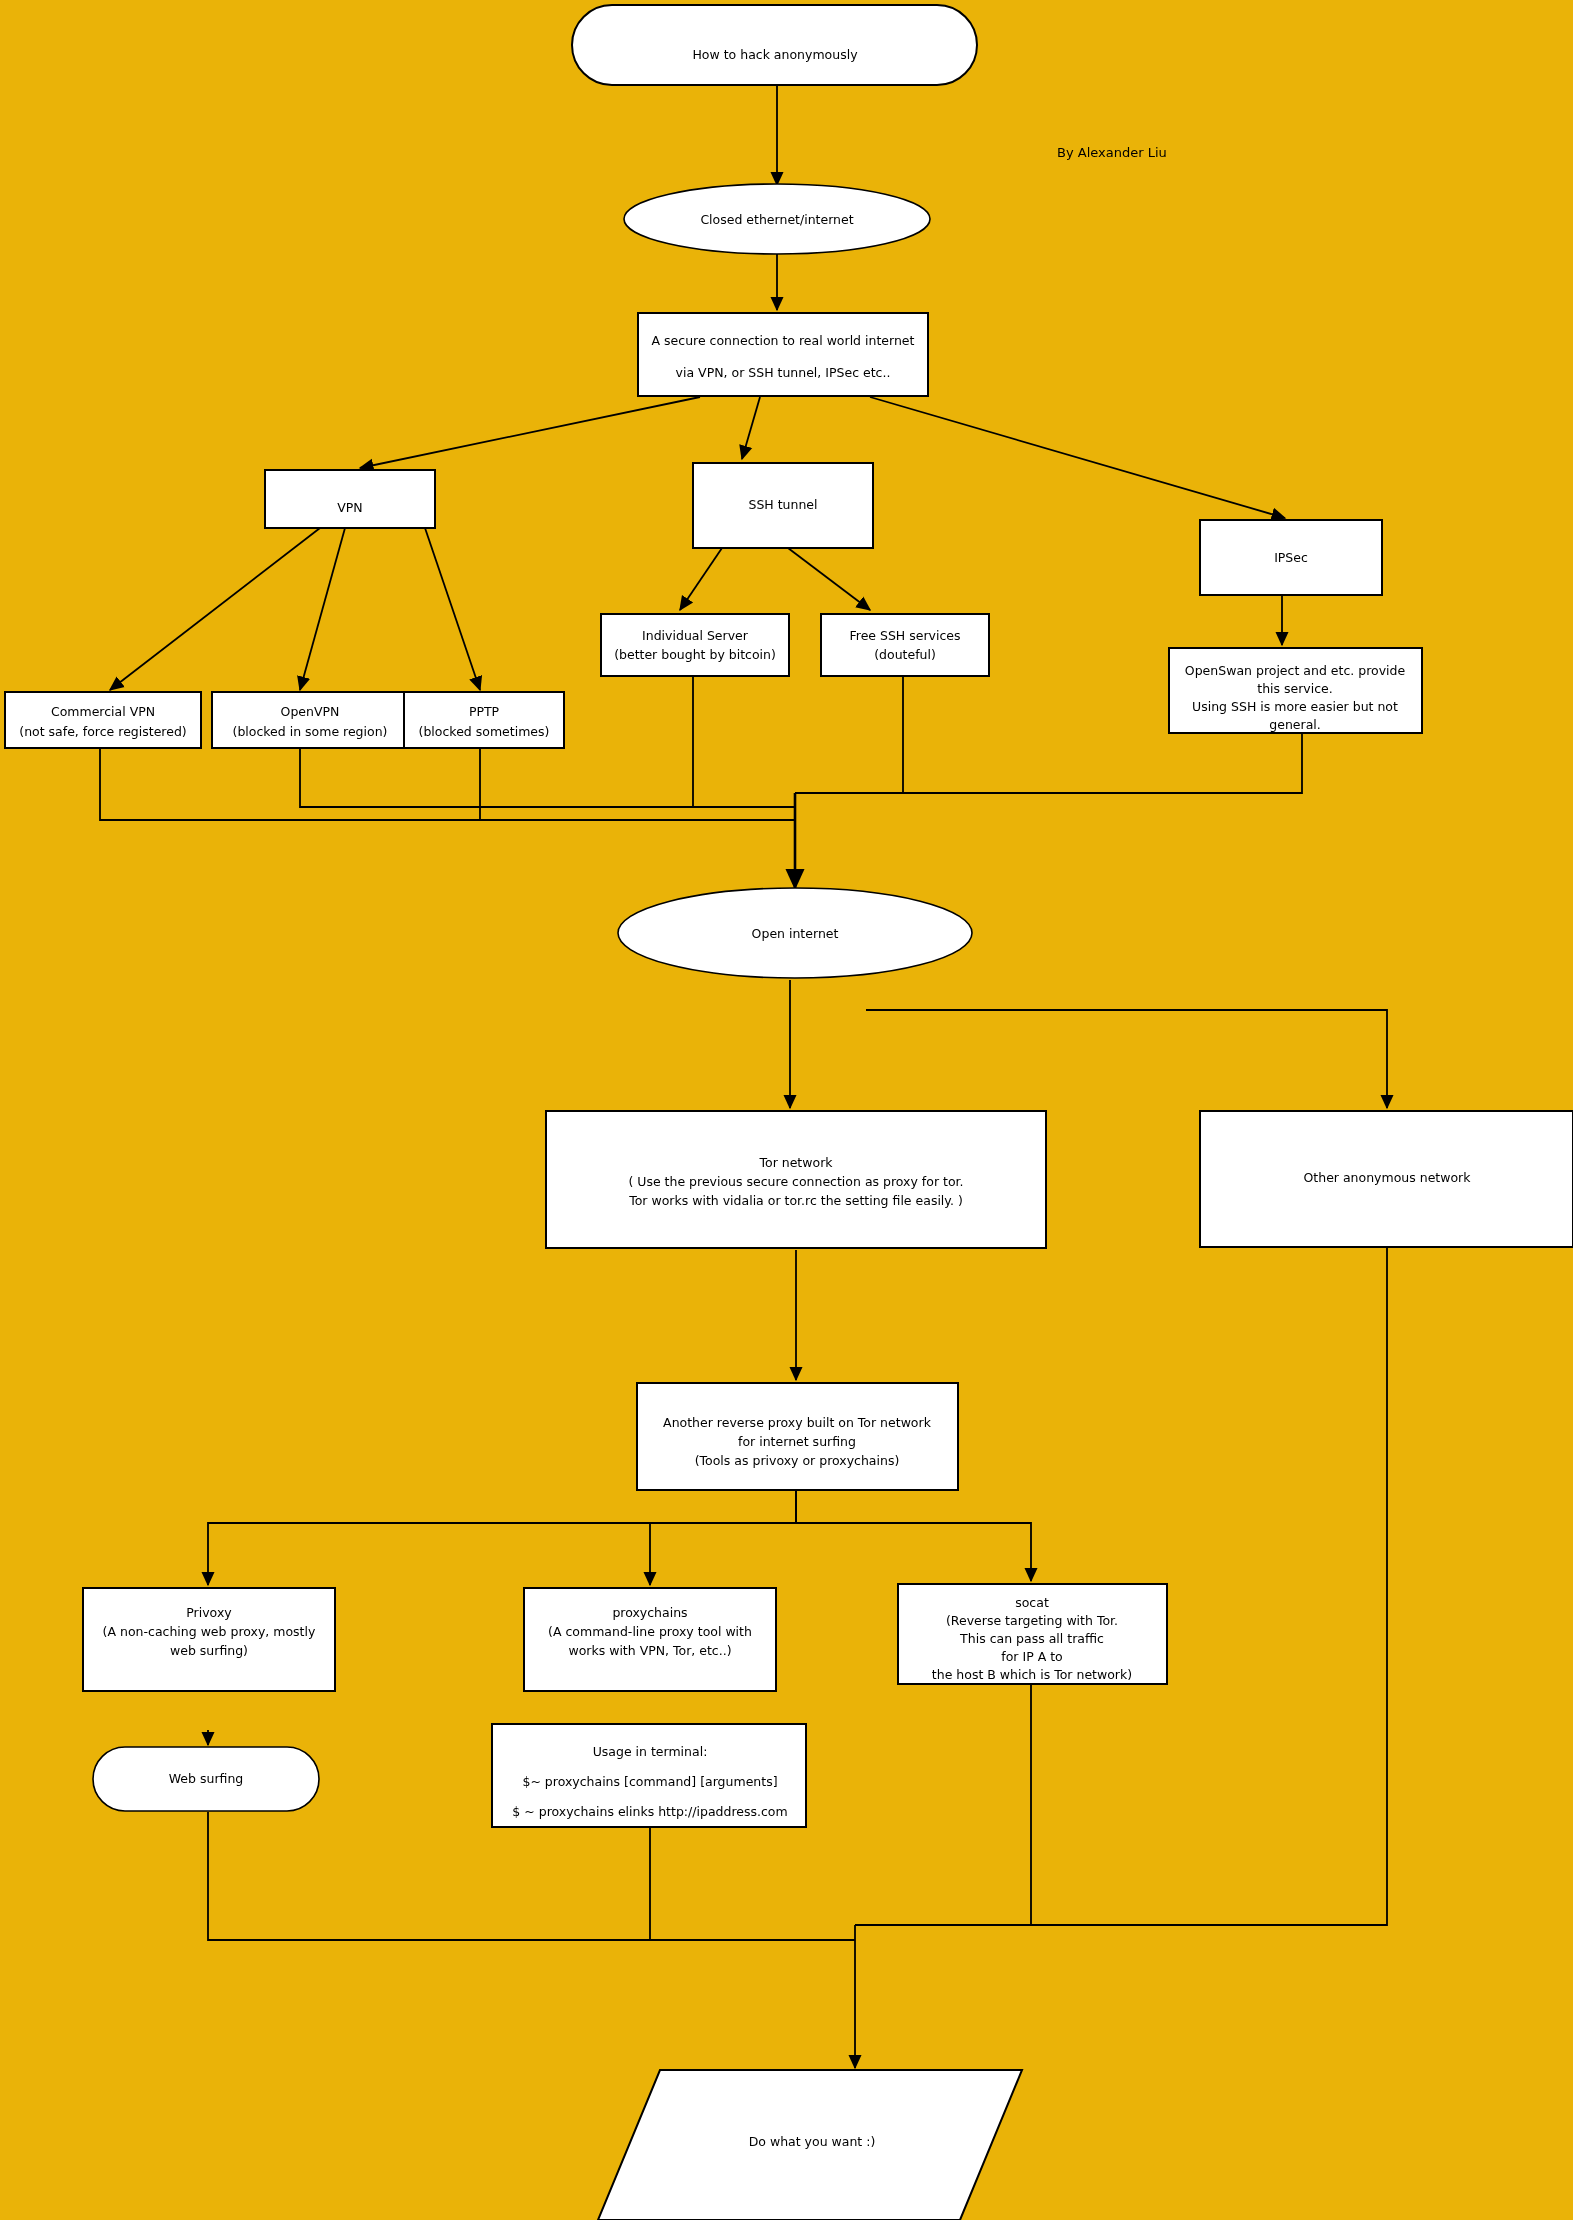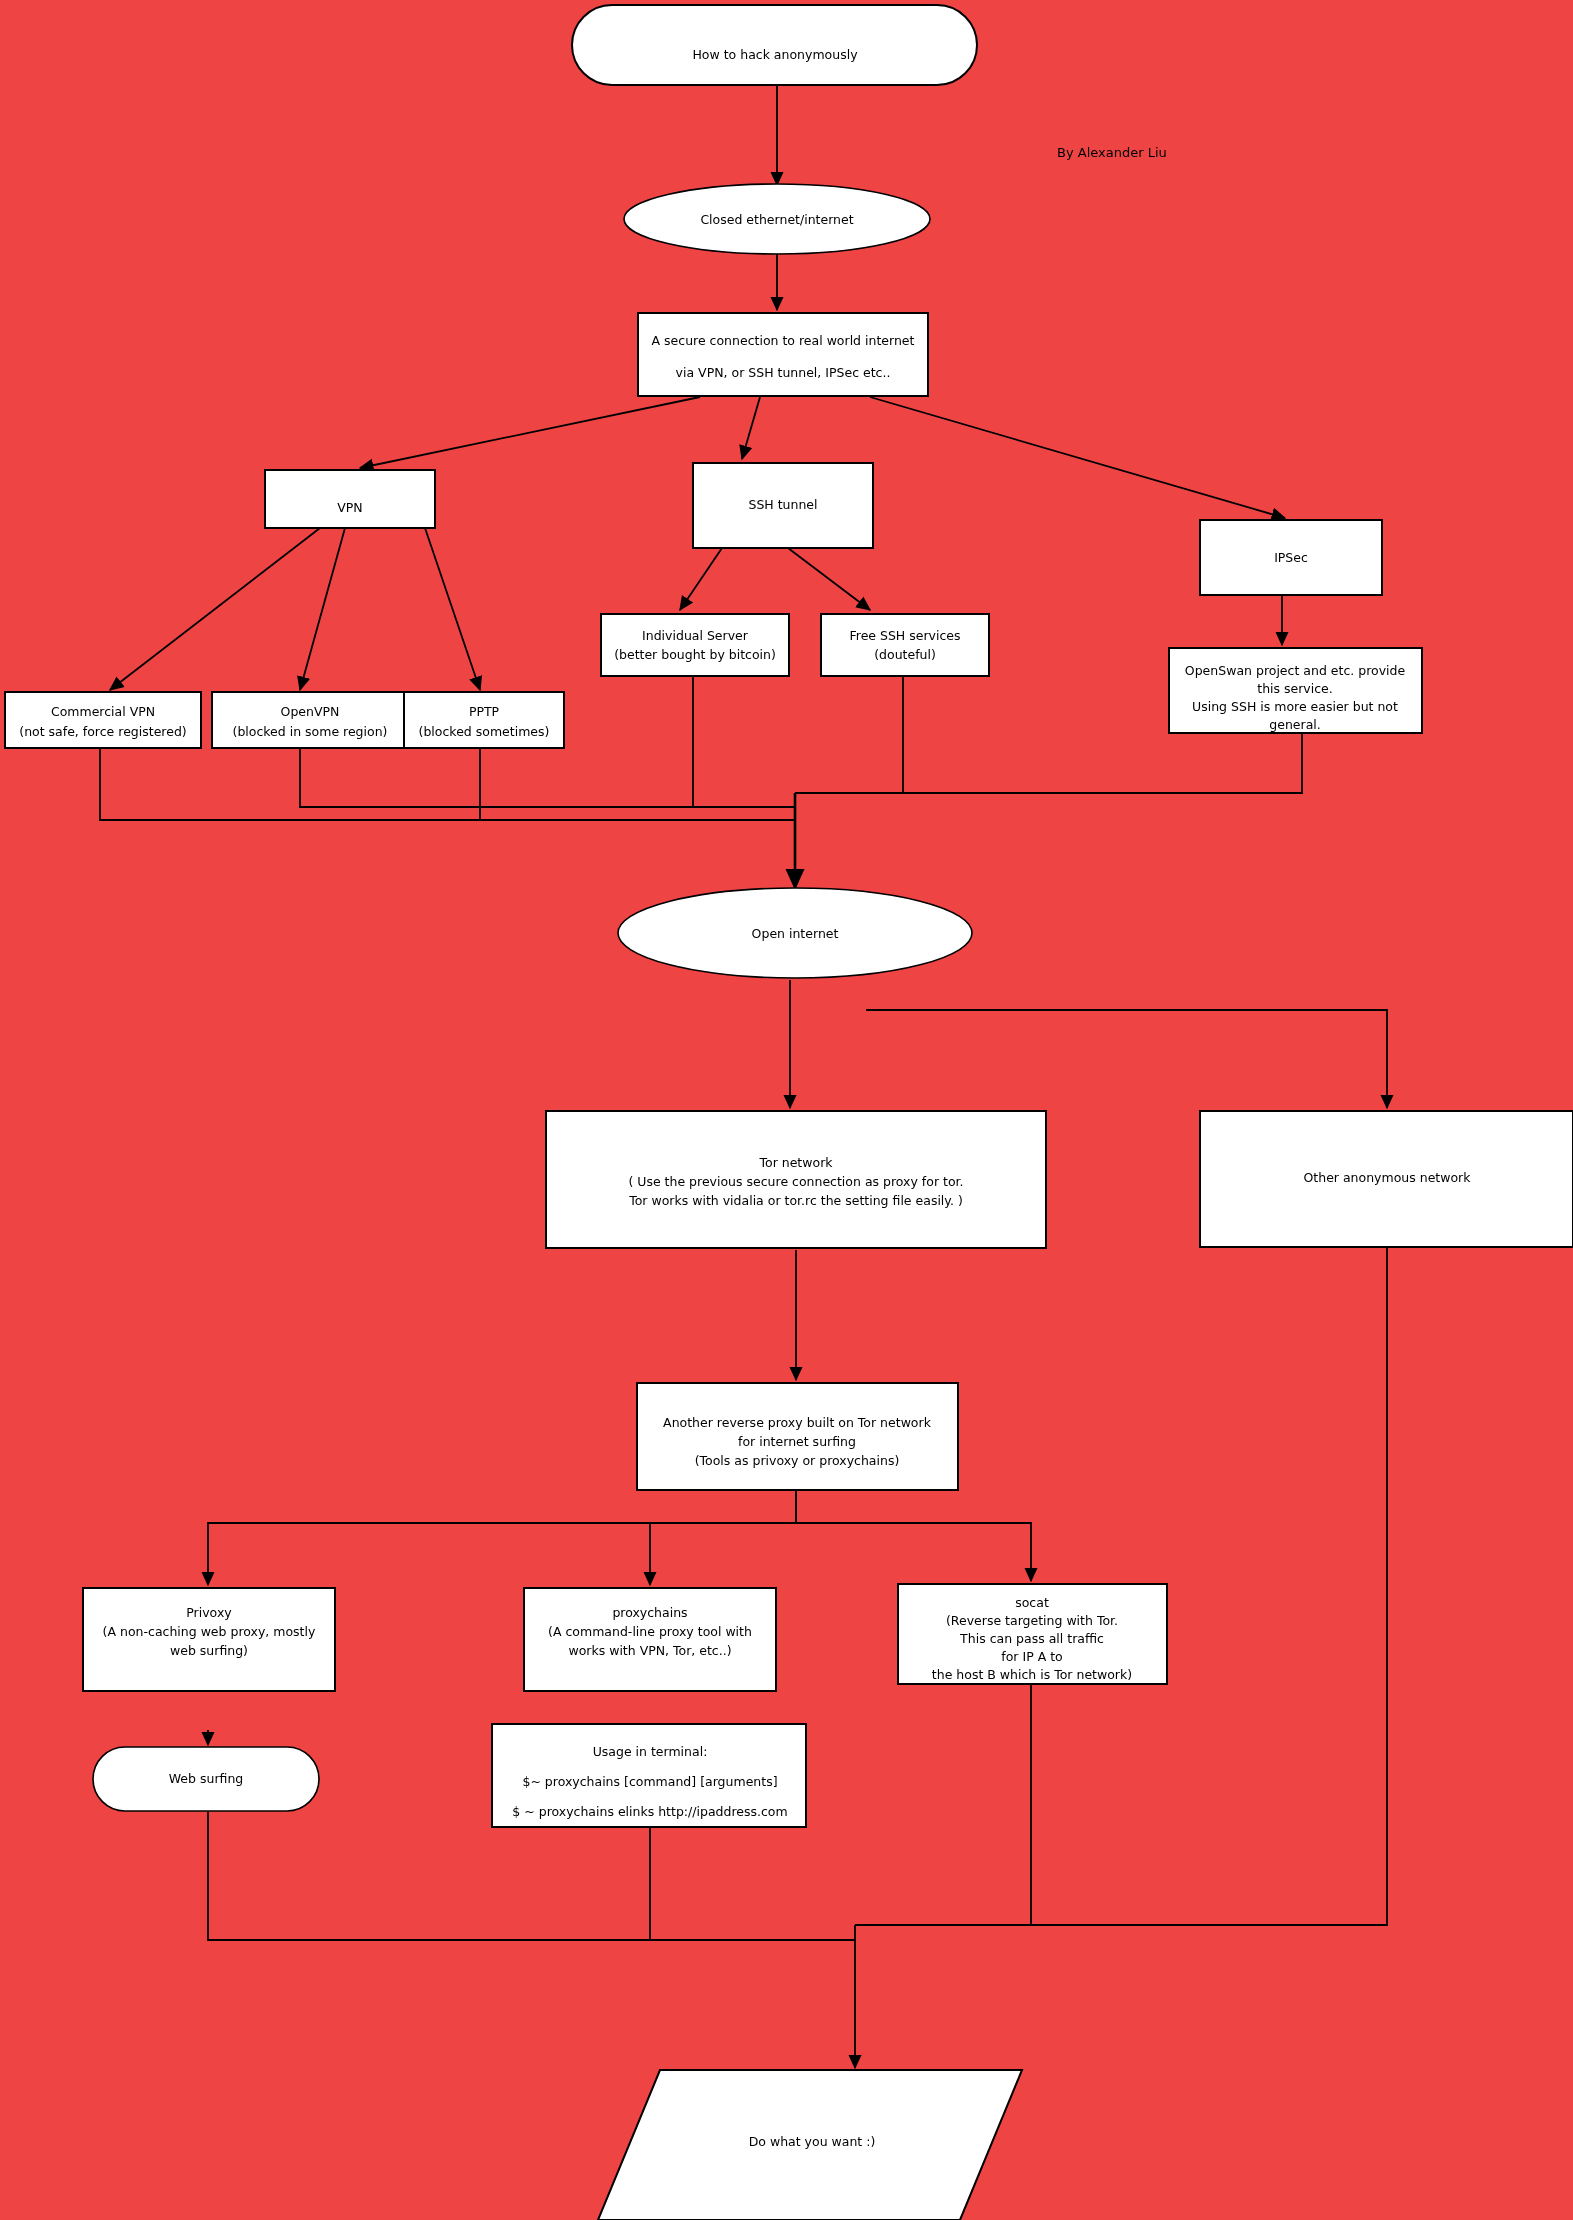--- a/index.html
+++ b/index.html
@@ -4,21 +4,21 @@
 <style>
   html, body {
     margin: 0;
     padding: 0;
     background: #ffffff;
   }
   #page {
     position: relative;
     width: 1573px;
     height: 2220px;
-    background: #ef4444;
+    background: #eab308;
     font-family: "DejaVu Sans", sans-serif;
     overflow: hidden;
   }
   svg.flow {
     position: absolute;
     top: 0;
     left: 0;
     width: 1573px;
     height: 2220px;
   }

